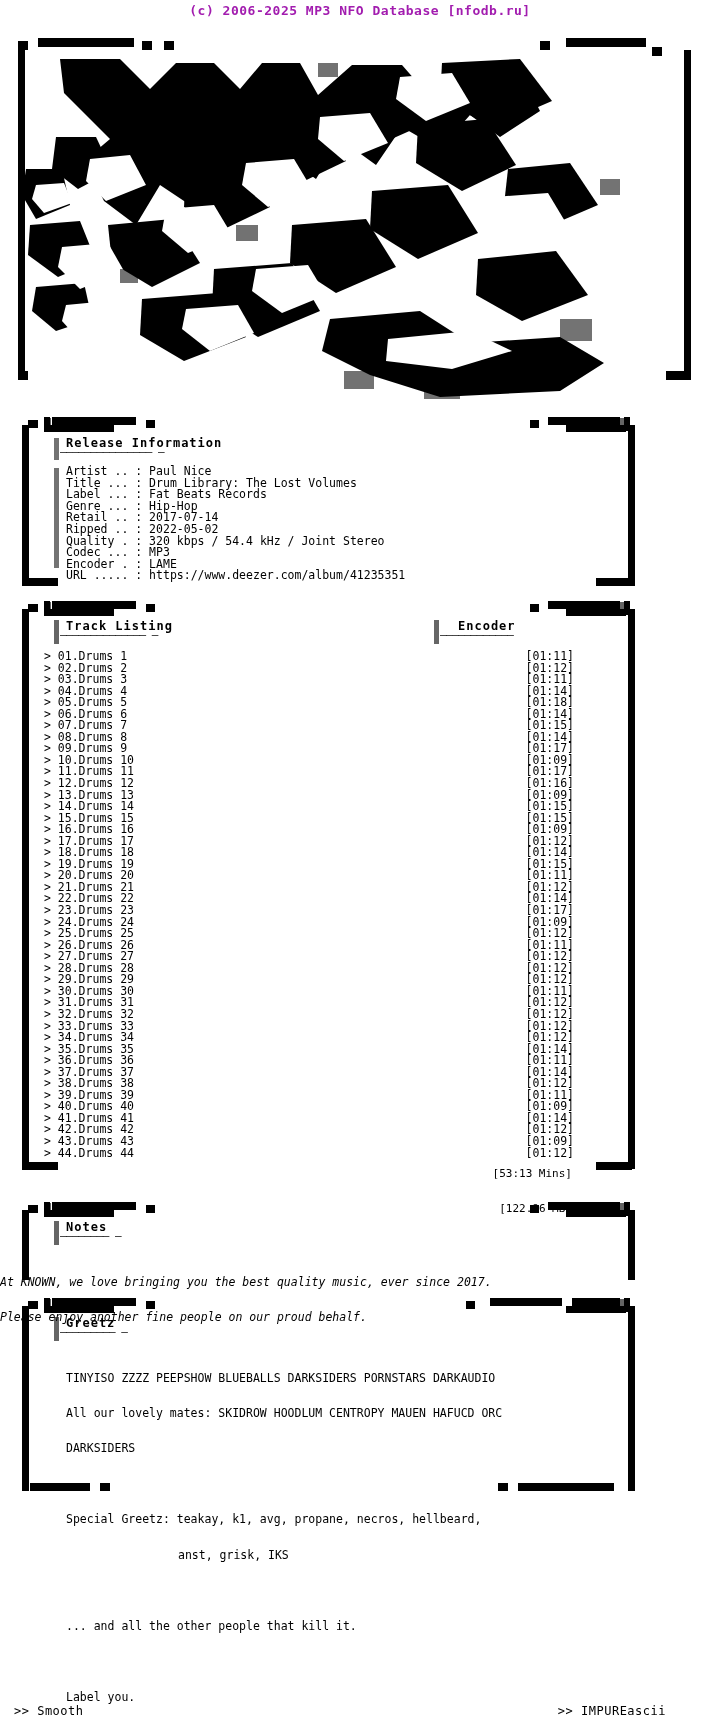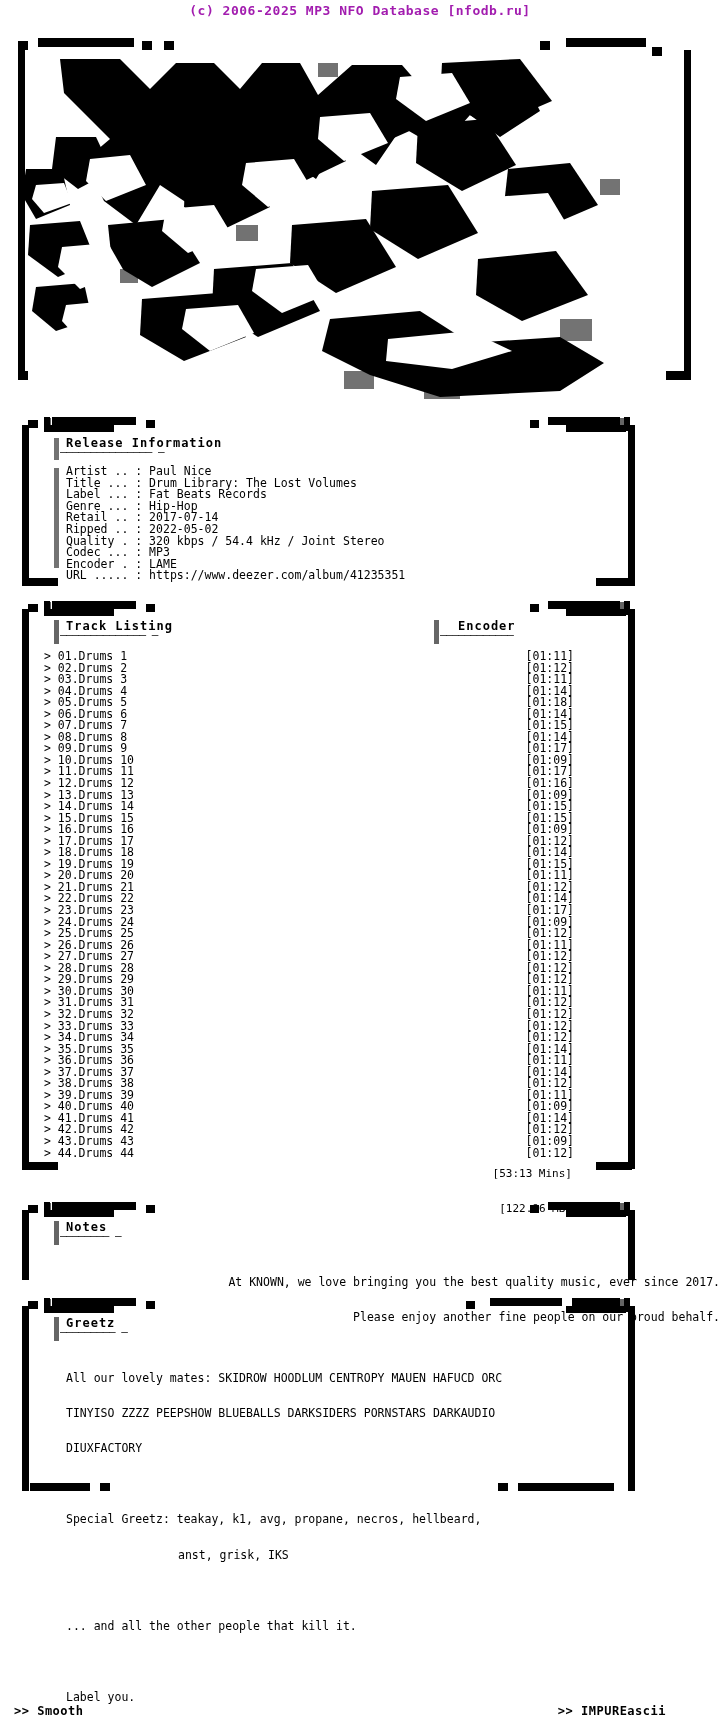--- a/index.html
+++ b/index.html
@@ -65,35 +65,36 @@
     text-align:right;
     font-size:11px;
     line-height:11.6px;
     white-space:pre;
   }
 
   .notes-text{
     font-size:11.5px;
     line-height:11.8px;
     white-space:pre;
-    text-align:right;
+    text-align:left;
+    font-style:italic;
   }
   .greetz-text{
     font-size:11.5px;
     line-height:11.8px;
     white-space:pre;
   }
 
   
   .footer{
     position:absolute;
     left:0;bottom:10px;
     width:680px;
     font-size:12px;
-    font-weight:bold;
+    font-weight:normal;
     display:flex;
     justify-content:space-between;
     padding:0 14px;
     box-sizing:border-box;
     letter-spacing:0.5px;
     text-align:center;
   }
 </style>
 </head>
 <body>
@@ -366,23 +367,23 @@
         <rect x="620" y="2" width="7" height="12"></rect>
         <rect x="54" y="20" width="5" height="24"></rect>
         <rect x="23" y="160" width="6" height="26"></rect>
         <rect x="629" y="160" width="6" height="26"></rect>
       </g>
     </svg>
     <div style="position:absolute;left:66px;top:19px;" class="sect-title">Greetz</div>
     <div style="position:absolute;left:60px;top:31px;font-size:11px;letter-spacing:-0.5px;" class="rule">————————— —</div>
 
     <div style="position:absolute;left:66px;top:52px;width:560px;" class="greetz-text">
+      <div>TINYISO ZZZZ PEEPSHOW BLUEBALLS DARKSIDERS PORNSTARS DARKAUDIO</div>
       <div>All our lovely mates: SKIDROW HOODLUM CENTROPY MAUEN HAFUCD ORC</div>
-      <div>TINYISO ZZZZ PEEPSHOW BLUEBALLS DARKSIDERS PORNSTARS DARKAUDIO</div>
-      <div>DIUXFACTORY</div>
+      <div>DARKSIDERS</div>
       <div style="height:12px;"></div>
       <div>Special Greetz: teakay, k1, avg, propane, necros, hellbeard,</div>
       <div style="padding-left:112px;">anst, grisk, IKS</div>
       <div style="height:12px;"></div>
       <div>... and all the other people that kill it.</div>
       <div style="height:12px;"></div>
       <div>Label you.</div>
     </div>
   </div>
 

